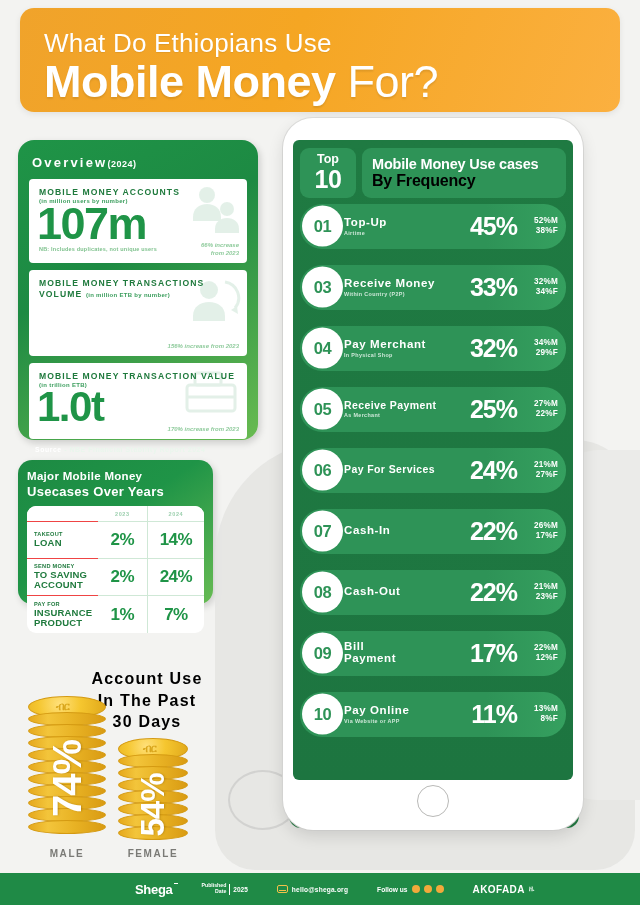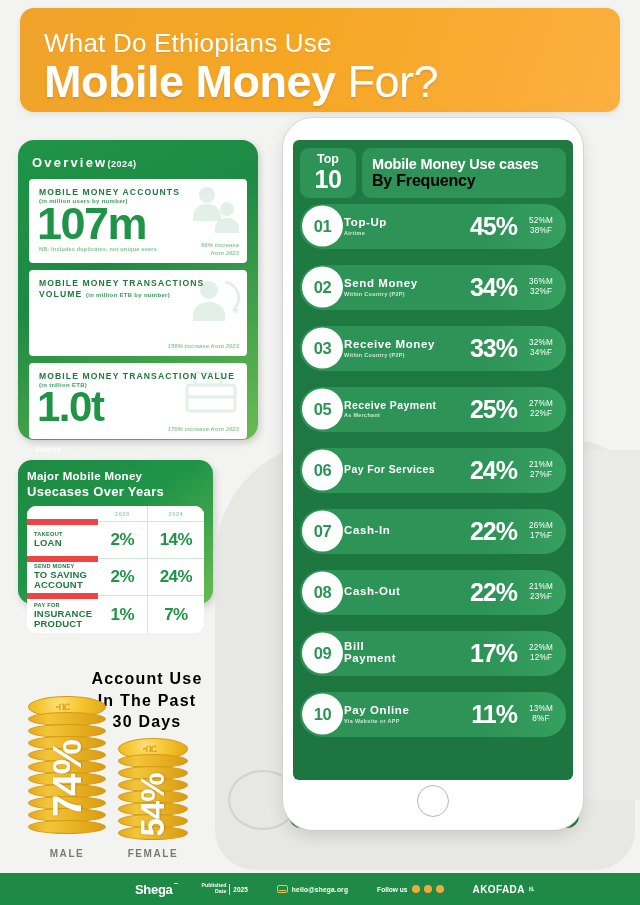--- a/index.html
+++ b/index.html
@@ -69,21 +69,21 @@
     border-radius: 14px;
     box-shadow: 2px 3px 7px rgba(0,0,0,.16);
     padding: 10px 9px;
   }
   .uc-title { color:#fff; font-size:11.5px; font-weight:700; letter-spacing:.3px; line-height:1.18; margin-bottom:7px; }
   .uc-title .b2 { font-size:13px; font-weight:700; }
   .uc-table { width:100%; background:#fff; border-radius:9px; overflow:hidden; border-collapse:collapse; }
   .uc-table td, .uc-table th { padding:0; }
   .uc-head th { height:16px; color:#9ccfae; font-size:5.5px; font-weight:700; letter-spacing:.6px; text-align:center; background:#fff; }
   .uc-row td { border-top:1px solid #cfe8d6; height:37px; vertical-align:middle; }
-  .uc-row td.lbl { border-top:6px solid #ef4444; }
+  .uc-row td.lbl { border-top:1px solid #ef4444; }
   .uc-name { color:#1f7a3d; font-size:9.5px; font-weight:700; letter-spacing:.2px; line-height:1.05; padding-left:7px; }
   .uc-name .tiny { font-size:5.6px; letter-spacing:.3px; display:block; }
   .uc-val { color:#1f9447; font-size:17px; font-weight:700; text-align:center; letter-spacing:-.5px; }
   .uc-sep { border-left:1px solid #cfe8d6; }
 
   
   .coins { position:absolute; left:10px; top:660px; width:220px; height:200px; }
   .coins-title { position:absolute; left:72px; top:8px; width:130px; text-align:center;
     color:#000000; font-size:16px; font-weight:700; letter-spacing:1.2px; line-height:1.35; }
   .stack { position:absolute; }
@@ -150,21 +150,21 @@
     position:absolute; left:2px; top:50%; transform:translateY(-50%);
     width:41px; height:41px; border-radius:50%; background:#fff;
     display:flex; align-items:center; justify-content:center;
     color:#2e9357; font-size:16.5px; font-weight:700; letter-spacing:-.5px;
   }
   .row-label { flex:1; min-width:0; }
   .row-name { color:#fff; font-size:11.5px; font-weight:700; letter-spacing:.6px; line-height:1.05; white-space:nowrap; }
   .row-name.two { font-size:10.5px; letter-spacing:.4px; }
   .row-sub { color:#cfe8d9; font-size:5.4px; font-weight:700; letter-spacing:.35px; margin-top:1px; }
   .row-pct { color:#fff; font-size:25px; font-weight:700; letter-spacing:-1px; margin-right:7px; white-space:nowrap; }
-  .row-mf { color:#fff; font-size:8.2px; font-weight:400; line-height:1.25; text-align:center; letter-spacing:.2px; white-space:nowrap; min-width:34px; }
+  .row-mf { color:#fff; font-size:8.2px; font-weight:700; line-height:1.25; text-align:right; letter-spacing:.2px; white-space:nowrap; min-width:34px; }
 
   
   .footer {
     position:absolute; left:0; bottom:0; width:640px; height:32px;
     background:#1f8a46; display:flex; align-items:center; gap:29px; padding-left:135px;
   }
   .f-logo { color:#fff; font-size:13px; font-weight:700; letter-spacing:-.3px; position:relative; }
   .f-logo .tick { position:absolute; right:-5px; top:1px; width:4px; height:1.5px; background:#fff; }
   .f-pub { display:flex; align-items:center; gap:3px; }
   .f-pub .pl { color:#fff; font-size:5.2px; font-weight:700; line-height:1.15; text-align:right; }
@@ -346,46 +346,46 @@
           <div class="row-name">Top-Up</div>
           <div class="row-sub">Airtime</div>
         </div>
         <div class="row-pct">45%</div>
         <div class="row-mf">
           <div>52%M</div>
           <div>38%F</div>
         </div>
       </div>
 
-      <div class="row">
-        <div class="row-num">02</div>
-        <div class="row-label">
-          <div class="row-name">Send Money</div>
-          <div class="row-sub">Within Country (P2P)</div>
-        </div>
-        <div class="row-pct">34%</div>
-        <div class="row-mf">
-          <div>36%M</div>
-          <div>32%F</div>
-        </div>
-      </div>
 
       <div class="row">
         <div class="row-num">03</div>
         <div class="row-label">
           <div class="row-name">Receive Money</div>
           <div class="row-sub">Within Country (P2P)</div>
         </div>
         <div class="row-pct">33%</div>
         <div class="row-mf">
           <div>32%M</div>
           <div>34%F</div>
         </div>
       </div>
 
+      <div class="row">
+        <div class="row-num">04</div>
+        <div class="row-label">
+          <div class="row-name">Pay Merchant</div>
+          <div class="row-sub">In Physical Shop</div>
+        </div>
+        <div class="row-pct">32%</div>
+        <div class="row-mf">
+          <div>34%M</div>
+          <div>29%F</div>
+        </div>
+      </div>
 
       <div class="row">
         <div class="row-num">05</div>
         <div class="row-label">
           <div class="row-name two">Receive Payment</div>
           <div class="row-sub">As Merchant</div>
         </div>
         <div class="row-pct">25%</div>
         <div class="row-mf">
           <div>27%M</div>

